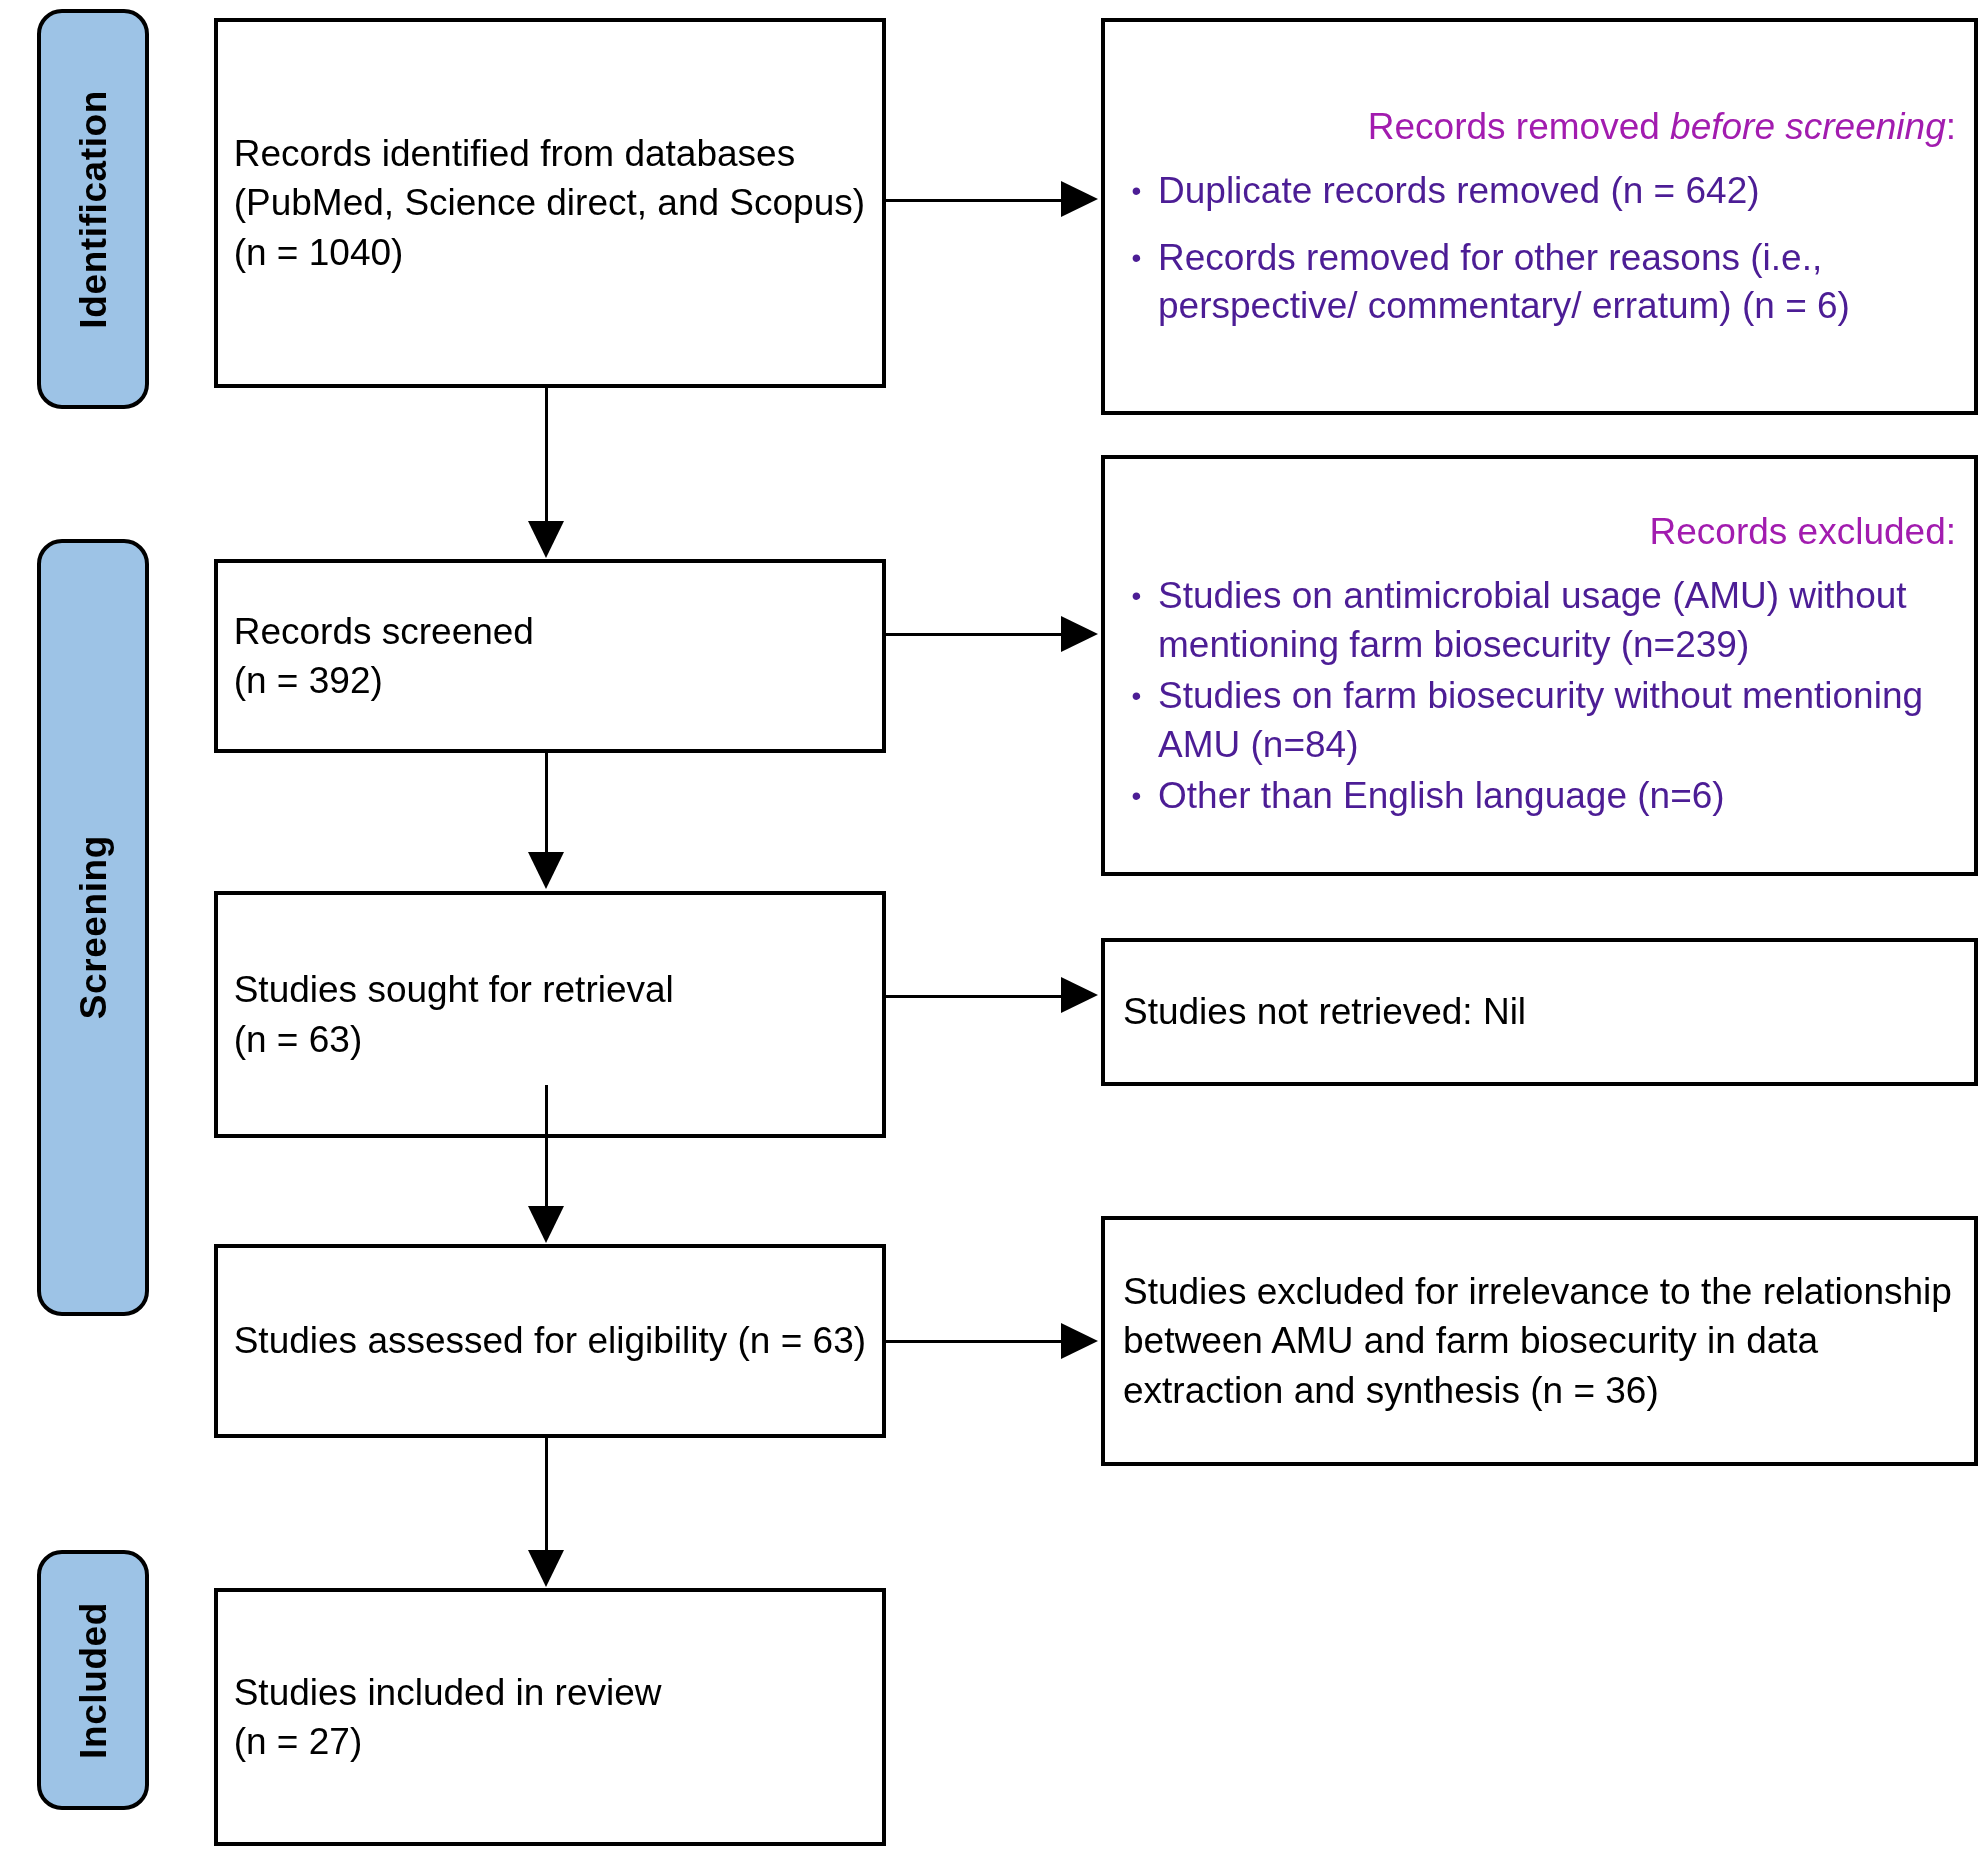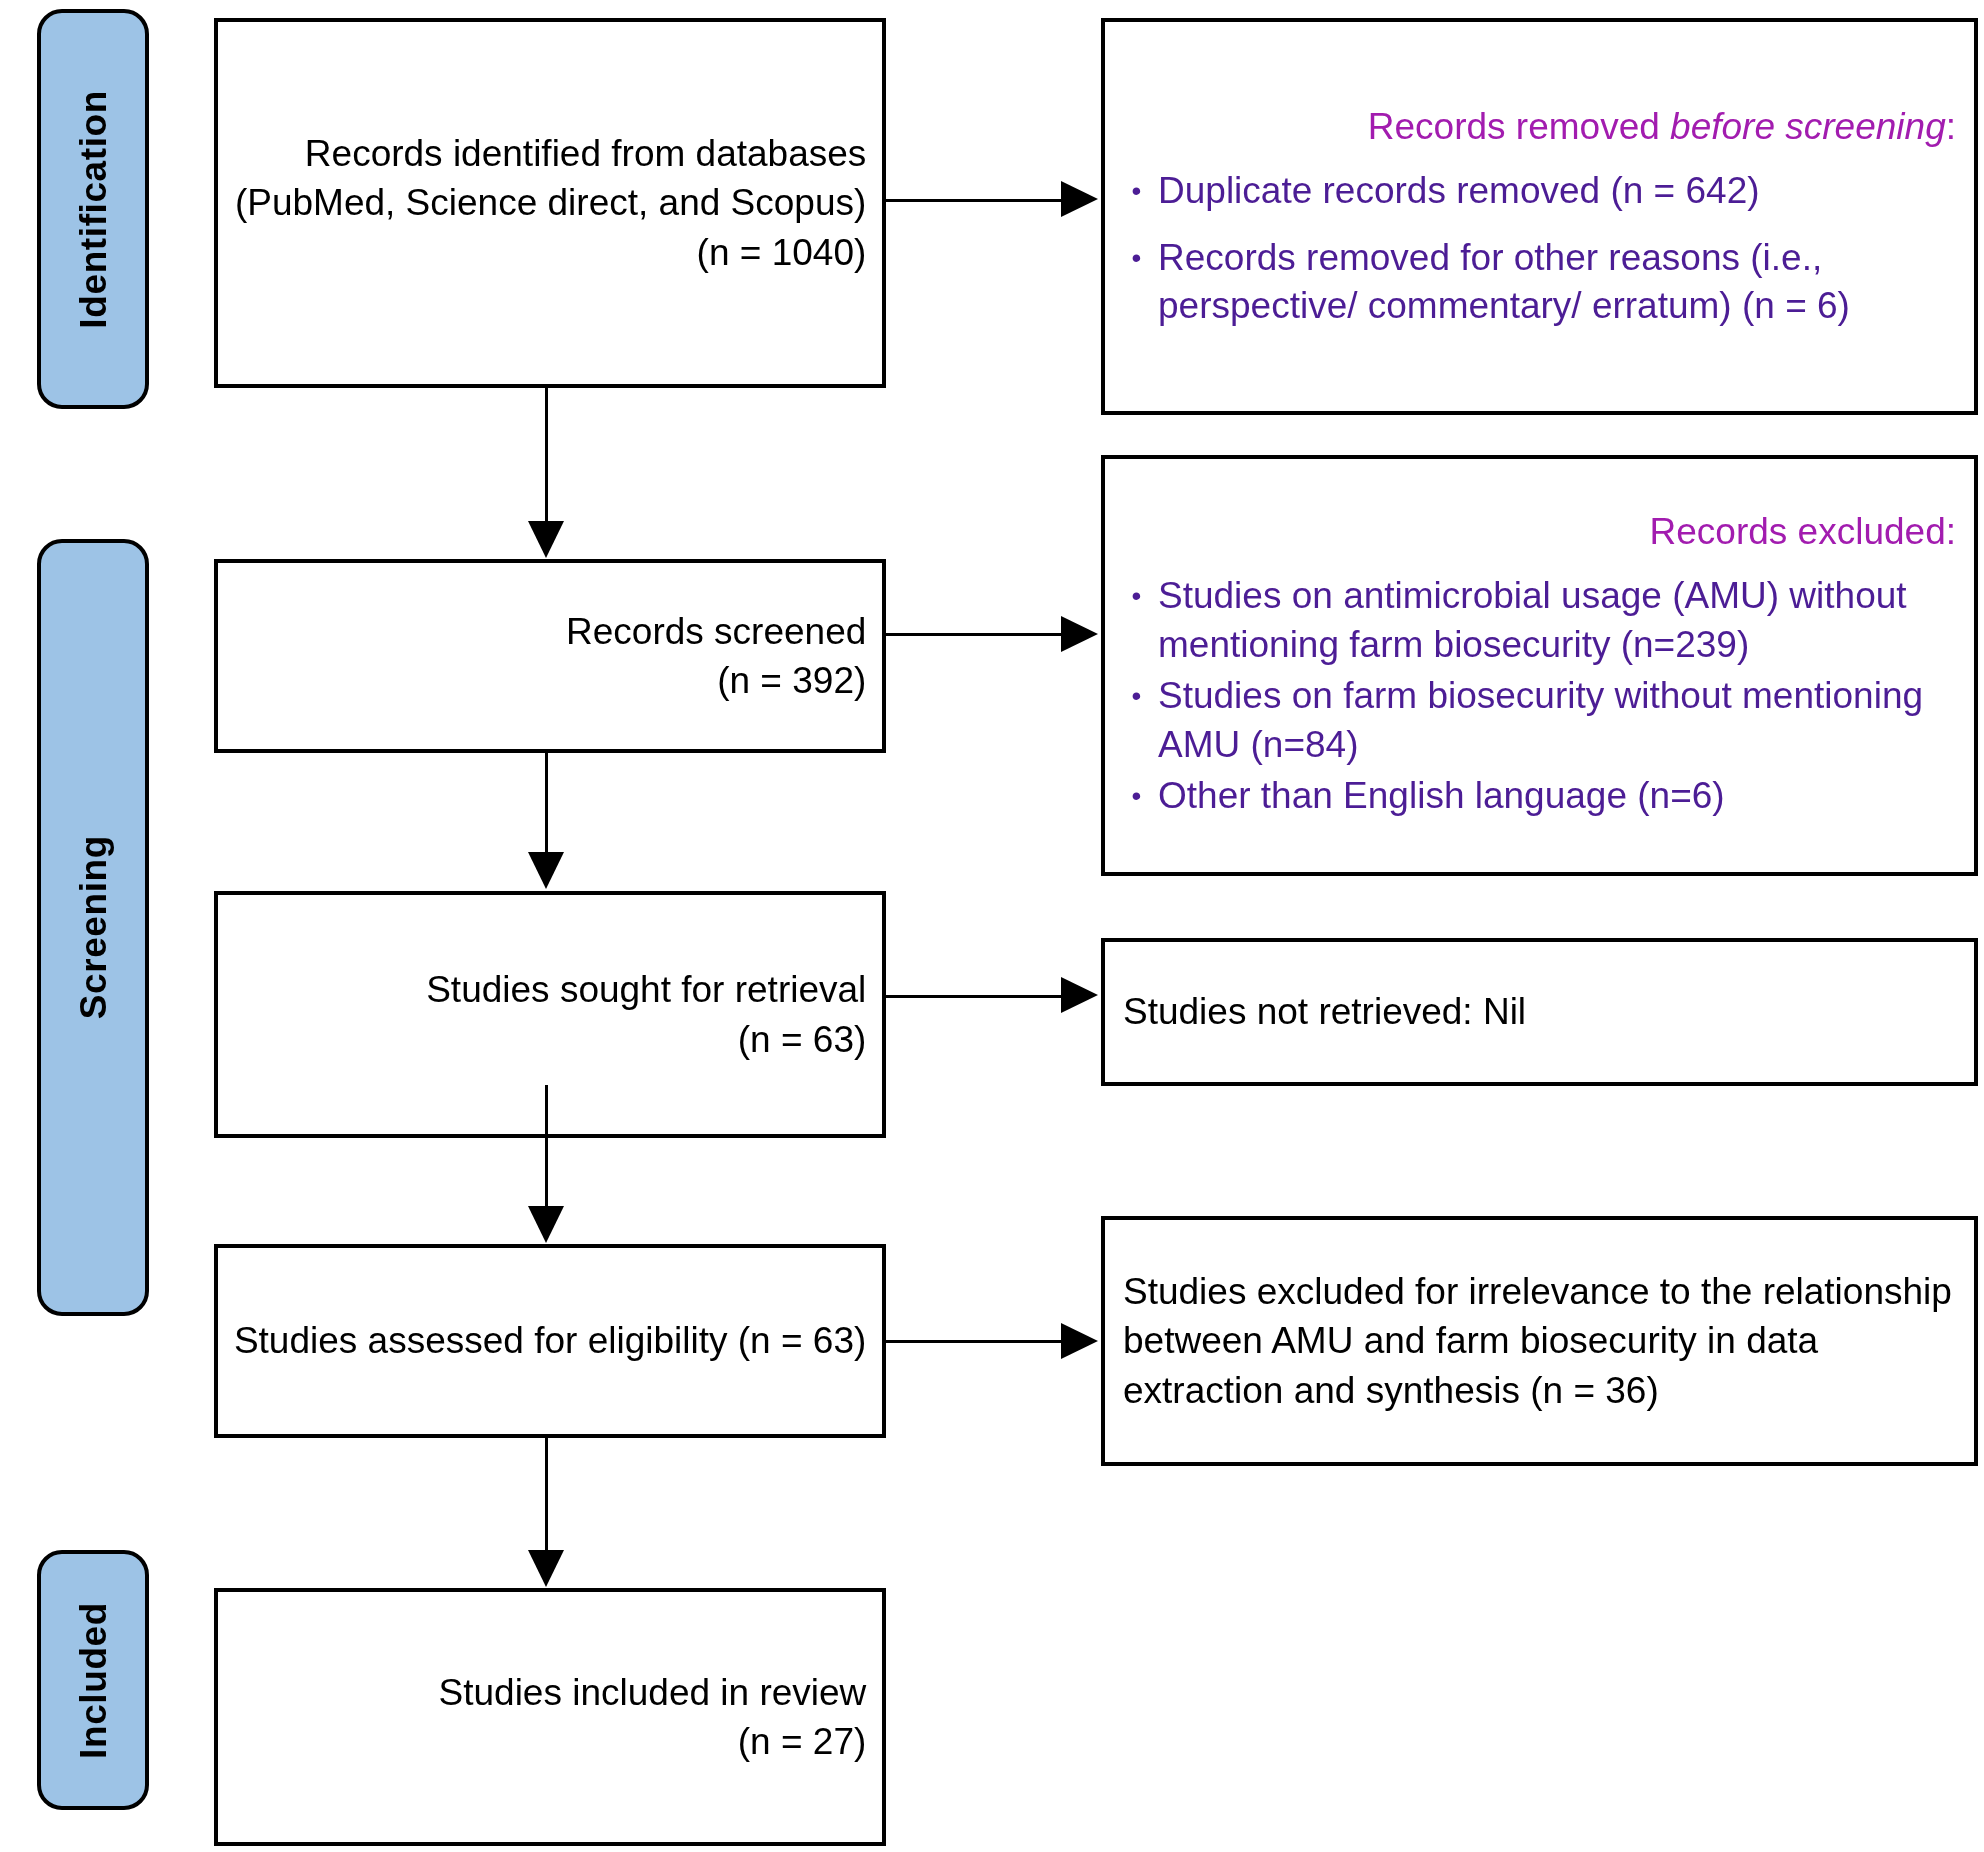--- a/index.html
+++ b/index.html
@@ -44,21 +44,21 @@
   .flow-box {
     position: absolute;
     background: #ffffff;
     border: 4.2px solid #000000;
     box-sizing: border-box;
     display: flex;
     flex-direction: column;
     justify-content: center;
   }
   .box-center {
-    text-align: right;
+    text-align: left;
     padding: 0 15.7px;
   }
   .box-left {
     text-align: left;
     padding: 0 18px;
   }
   .box-text {
     font-size: 37px;
     line-height: 1.33;
     color: #000000;

